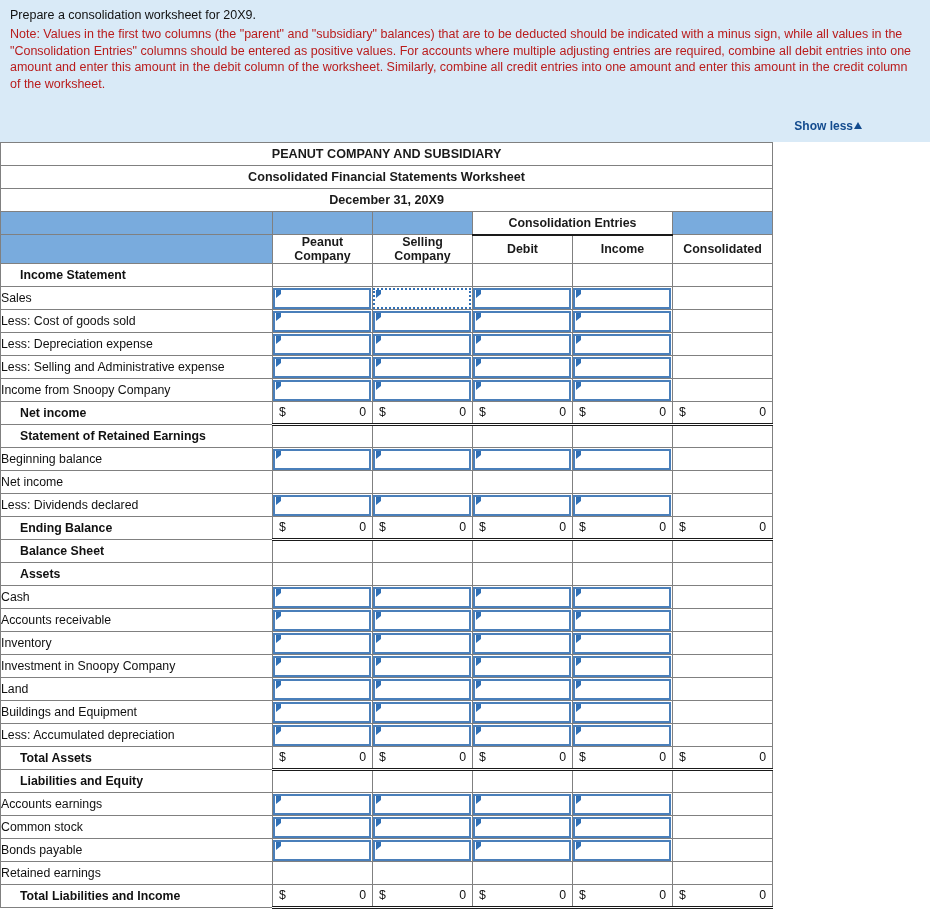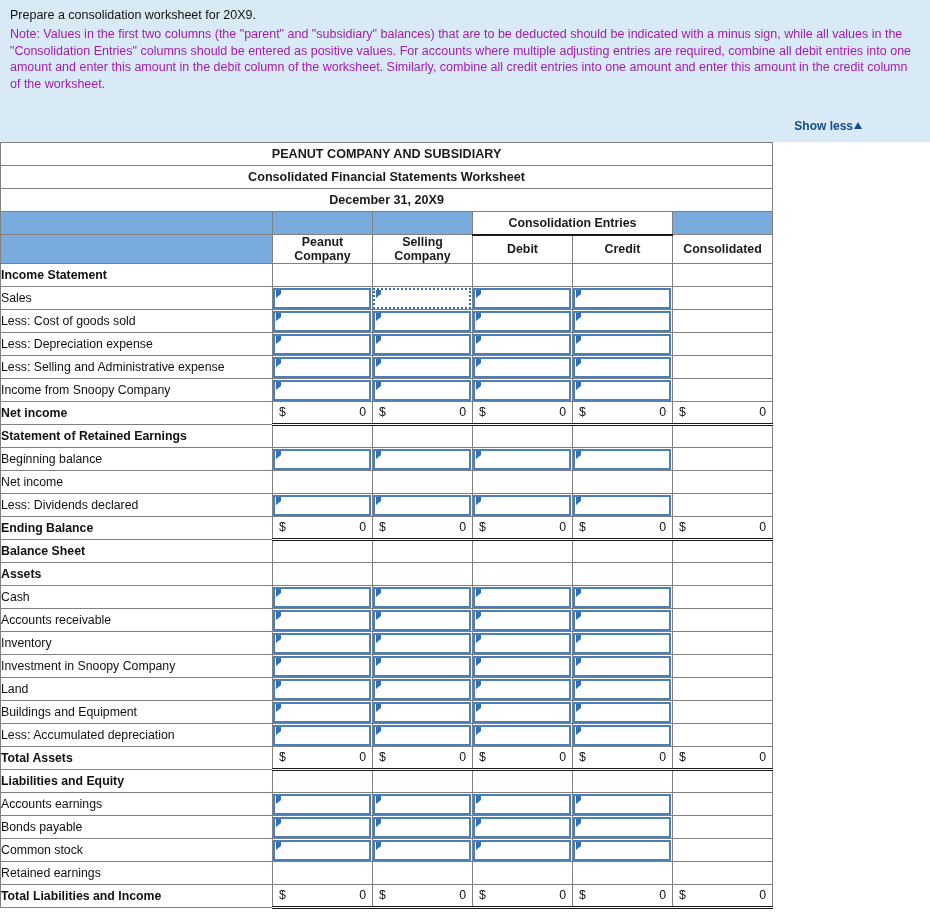--- a/index.html
+++ b/index.html
@@ -20,21 +20,21 @@
     position: relative;
   }
   #prompt-line {
     font-size: 12.5px;
     color: #111111;
     line-height: 17px;
     margin-bottom: 2px;
   }
   #note-text {
     font-size: 12.5px;
-    color: #a21caf;
+    color: #b91c1c;
     line-height: 16.5px;
     max-width: 905px;
   }
   #show-less-row {
     position: absolute;
     right: 68px;
     top: 116px;
   }
   #show-less-link {
     color: #134b8e;
@@ -107,21 +107,21 @@
     border-bottom: 2px solid #1a1a1a !important;
   }
 
   
   .lbl {
     padding-left: 4px;
     font-size: 12.3px;
     white-space: nowrap;
     overflow: hidden;
   }
-  .lbl.bold { font-weight: bold; }
+  .lbl.bold { font-weight: bold; padding-left: 19px; }
 
   
   .money {
     position: relative;
     padding: 0 5px;
     font-size: 12.3px;
     border-bottom: 3px double #1a1a1a !important;
     border-top: 1px solid #1a1a1a !important;
   }
   .money .dollar { position: absolute; left: 6px; top: 3px; }
@@ -204,21 +204,21 @@
           <td class="hdr blank"></td>
           <td class="hdr">
             <div>Peanut</div>
             <div>Company</div>
           </td>
           <td class="hdr">
             <div>Selling</div>
             <div>Company</div>
           </td>
           <td class="hdr">Debit</td>
-          <td class="hdr">Credit</td>
+          <td class="hdr">Income</td>
           <td class="hdr">Consolidated</td>
         </tr>
         <tr>
           <td class="lbl bold">Income Statement</td>
           <td class="empty-cell"></td>
           <td class="empty-cell"></td>
           <td class="empty-cell"></td>
           <td class="empty-cell"></td>
           <td class="empty-cell"></td>
         </tr>
@@ -745,49 +745,49 @@
           </td>
           <td class="in-cell">
             <div class="in-wrap">
               <input type="text" class="ibox" style="">
               <span class="marker"></span>
             </div>
           </td>
           <td class="empty-cell"></td>
         </tr>
         <tr>
+          <td class="lbl">Common stock</td>
+          <td class="in-cell">
+            <div class="in-wrap">
+              <input type="text" class="ibox" style="">
+              <span class="marker"></span>
+            </div>
+          </td>
+          <td class="in-cell">
+            <div class="in-wrap">
+              <input type="text" class="ibox" style="">
+              <span class="marker"></span>
+            </div>
+          </td>
+          <td class="in-cell">
+            <div class="in-wrap">
+              <input type="text" class="ibox" style="">
+              <span class="marker"></span>
+            </div>
+          </td>
+          <td class="in-cell">
+            <div class="in-wrap">
+              <input type="text" class="ibox" style="">
+              <span class="marker"></span>
+            </div>
+          </td>
+          <td class="empty-cell"></td>
+        </tr>
+        <tr>
           <td class="lbl">Bonds payable</td>
-          <td class="in-cell">
-            <div class="in-wrap">
-              <input type="text" class="ibox" style="">
-              <span class="marker"></span>
-            </div>
-          </td>
-          <td class="in-cell">
-            <div class="in-wrap">
-              <input type="text" class="ibox" style="">
-              <span class="marker"></span>
-            </div>
-          </td>
-          <td class="in-cell">
-            <div class="in-wrap">
-              <input type="text" class="ibox" style="">
-              <span class="marker"></span>
-            </div>
-          </td>
-          <td class="in-cell">
-            <div class="in-wrap">
-              <input type="text" class="ibox" style="">
-              <span class="marker"></span>
-            </div>
-          </td>
-          <td class="empty-cell"></td>
-        </tr>
-        <tr>
-          <td class="lbl">Common stock</td>
           <td class="in-cell">
             <div class="in-wrap">
               <input type="text" class="ibox" style="">
               <span class="marker"></span>
             </div>
           </td>
           <td class="in-cell">
             <div class="in-wrap">
               <input type="text" class="ibox" style="">
               <span class="marker"></span>

